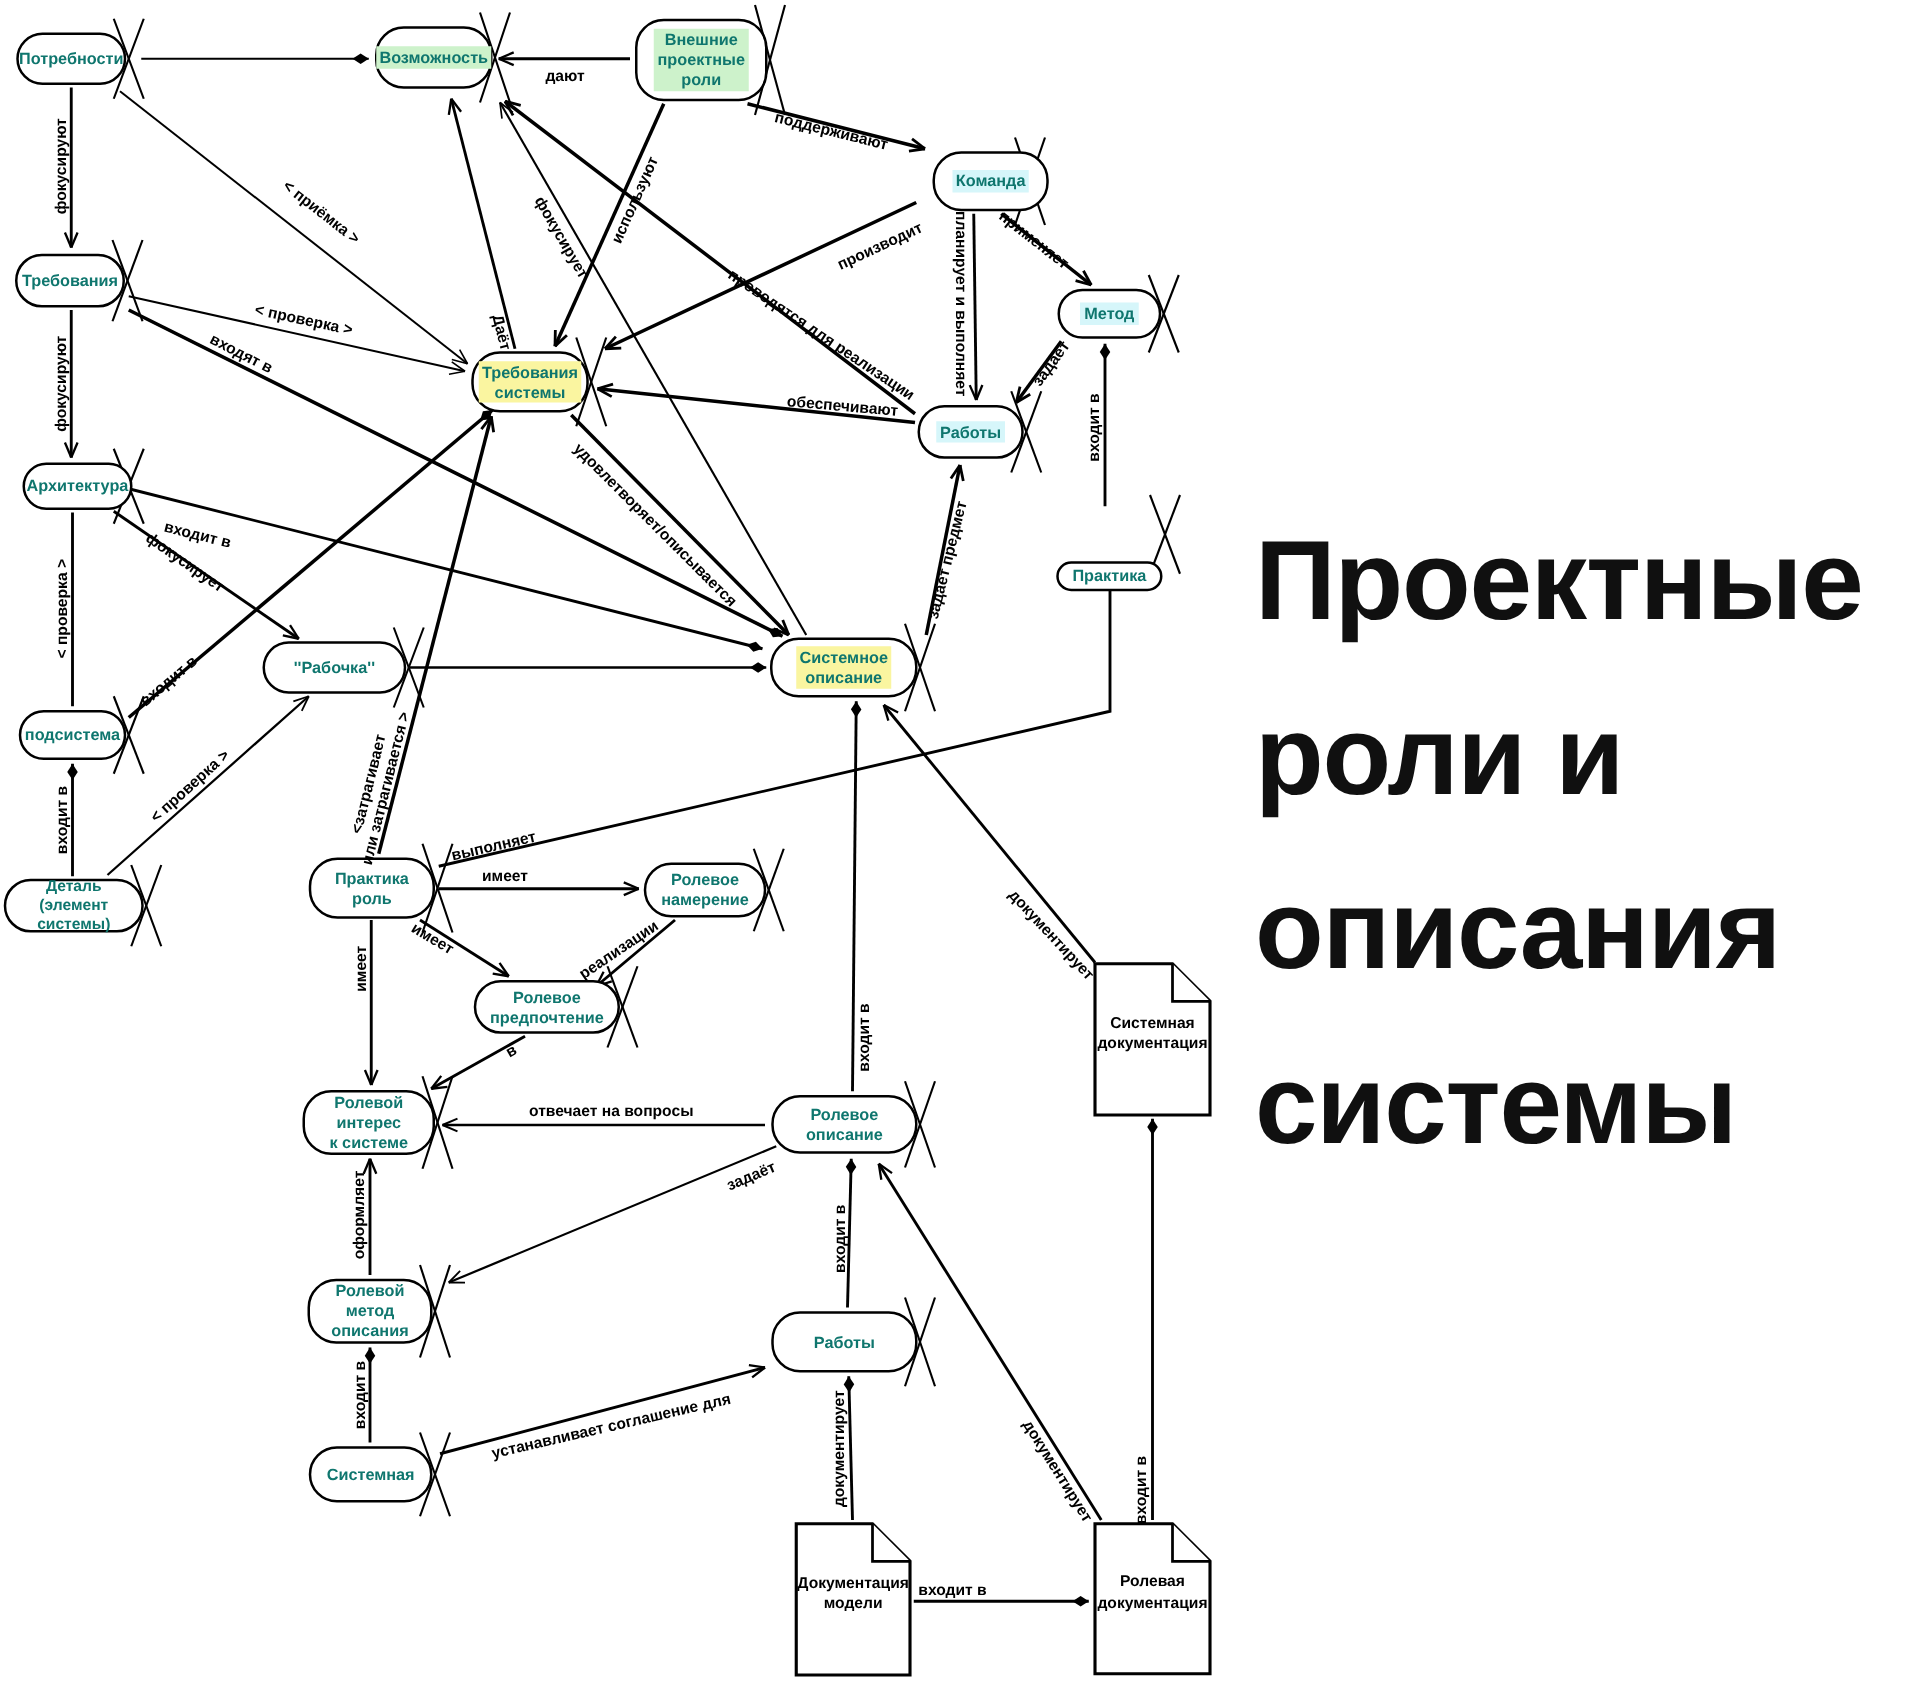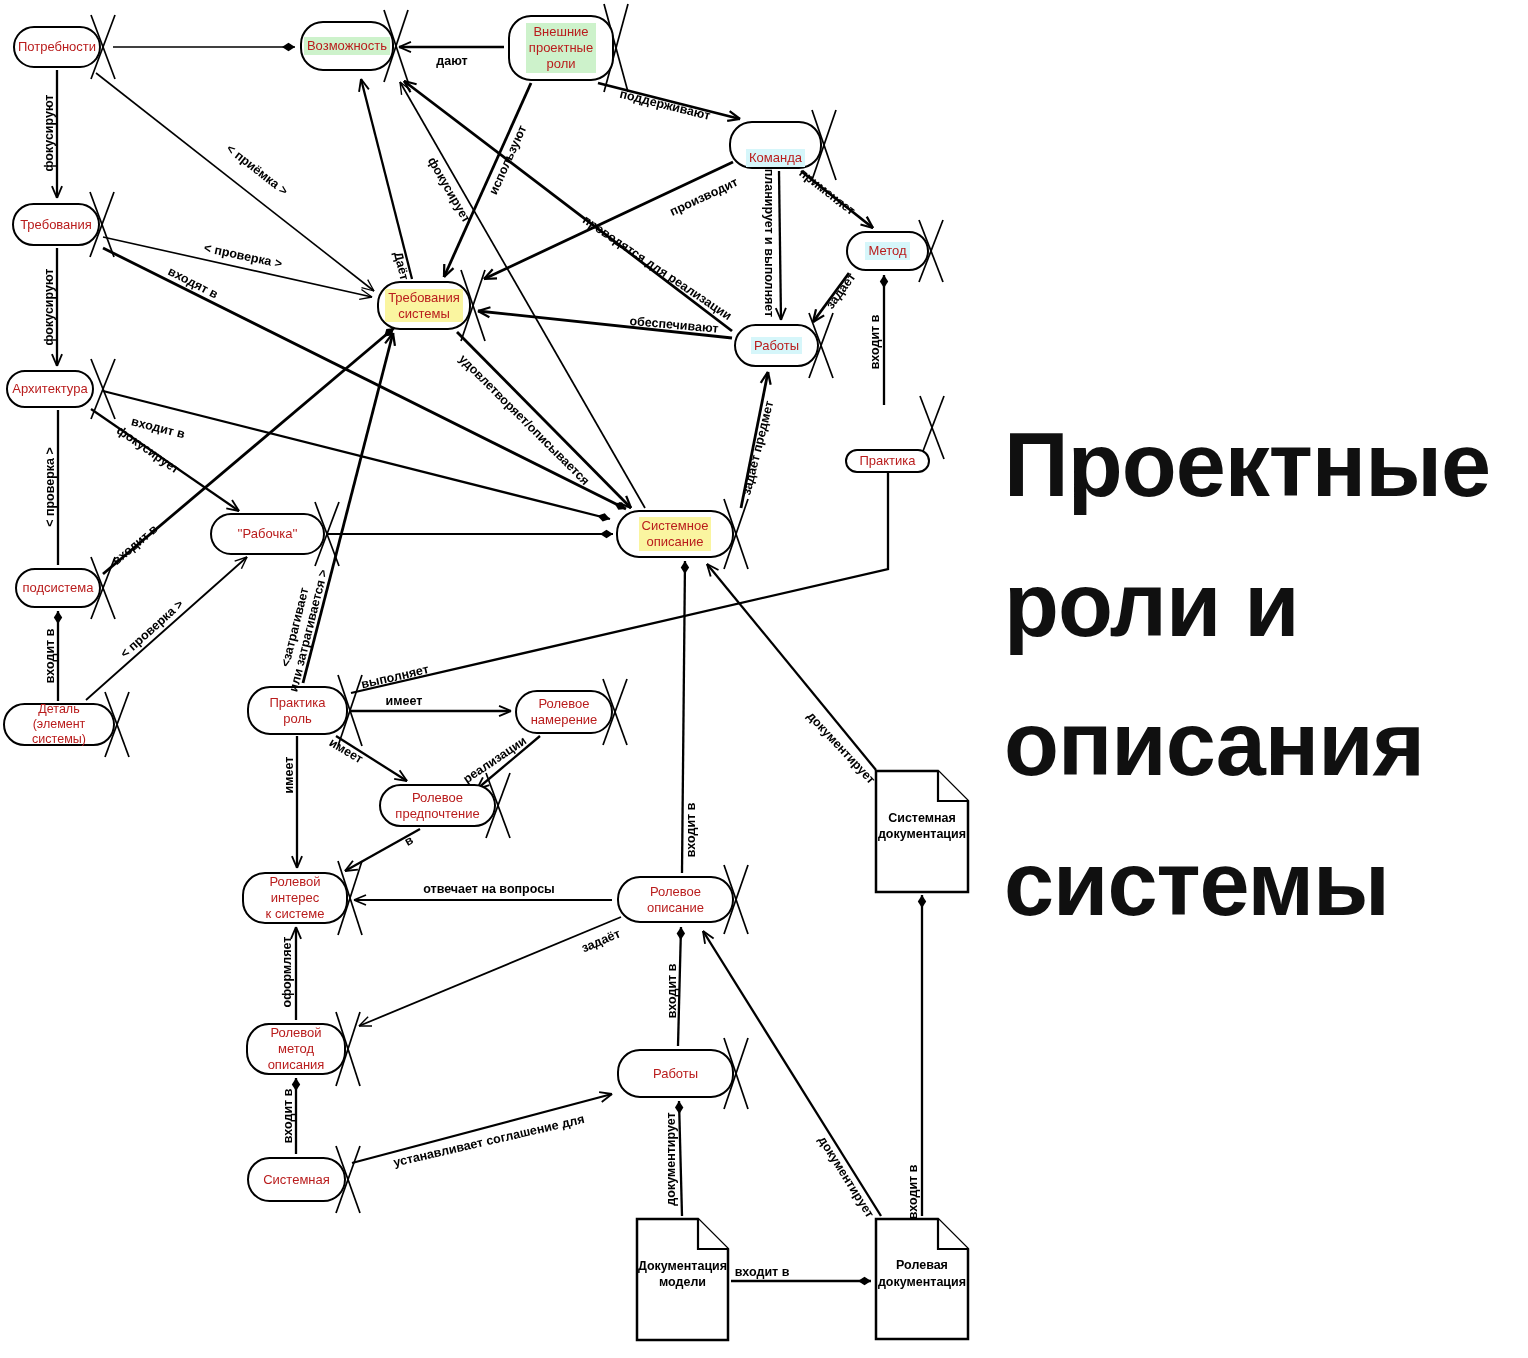--- a/index.html
+++ b/index.html
@@ -1,21 +1,21 @@
 <!DOCTYPE html>
 <html><head>
 <meta charset="utf-8">
 <style>
   html,body{margin:0;padding:0;background:#fff;}
   #canvas{position:relative;width:1528px;height:1358px;background:#ffffff;
           font-family:"Liberation Sans",sans-serif;overflow:hidden;}
   #dsvg{position:absolute;left:0;top:0;z-index:1;}
   .node{position:absolute;display:flex;align-items:center;justify-content:center;
         text-align:center;background:#fff;border:2.6px solid #000;border-radius:23px;
-        font-weight:normal;font-size:13px;line-height:1.22;color:#b91c1c;
+        font-weight:bold;font-size:13px;line-height:1.22;color:#0f766e;
         box-sizing:border-box;z-index:2;}
   .node .lbl{white-space:pre-line;padding:1px 3px;}
   .doc-label{position:absolute;display:flex;align-items:center;justify-content:center;
         text-align:center;font-weight:bold;font-size:12.5px;line-height:1.3;color:#000;
         z-index:2;white-space:pre-line;}
   .edge-label{position:absolute;font-weight:bold;font-size:12.5px;line-height:1.15;
         color:#000;white-space:pre-line;z-index:3;text-align:center;}
   #page-title{position:absolute;left:1004px;top:396px;width:524px;
         font-weight:bold;font-size:90px;line-height:1.55;letter-spacing:-1px;
         color:#101010;white-space:pre-line;z-index:1;}
@@ -252,40 +252,40 @@
       <span class="lbl">Потребности</span>
     </div>
     <div class="node" style="left: 300px; top: 21px; width: 94px; height: 50px;">
       <span class="lbl" style="background: rgb(205, 242, 203);">Возможность</span>
     </div>
     <div class="node" style="left: 508px; top: 15px; width: 106px; height: 66px;">
       <span class="lbl" style="background: rgb(205, 242, 203);">Внешние
 проектные
 роли</span>
     </div>
-    <div class="node" style="left: 729px; top: 121px; width: 93px; height: 48px; align-items: flex-end;">
+    <div class="node" style="left: 746px; top: 121px; width: 93px; height: 48px;">
       <span class="lbl" style="background: rgb(214, 246, 250);">Команда</span>
     </div>
     <div class="node" style="left: 846px; top: 231px; width: 83px; height: 40px;">
       <span class="lbl" style="background: rgb(214, 246, 250);">Метод</span>
     </div>
     <div class="node" style="left: 734px; top: 324px; width: 85px; height: 43px;">
       <span class="lbl" style="background: rgb(214, 246, 250);">Работы</span>
     </div>
     <div class="node" style="left: 845px; top: 407px; width: 85px; height: 24px; margin-top: 42px;">
       <span class="lbl">Практика</span>
     </div>
     <div class="node" style="left: 377px; top: 281px; width: 94px; height: 49px;">
       <span class="lbl" style="background: rgb(250, 245, 160);">Требования
 системы</span>
     </div>
     <div class="node" style="left: 12px; top: 203px; width: 88px; height: 43px;">
       <span class="lbl">Требования</span>
     </div>
-    <div class="node" style="left: 6px; top: 370px; width: 88px; height: 38px;">
+    <div class="node" style="left: 18px; top: 370px; width: 88px; height: 38px;">
       <span class="lbl">Архитектура</span>
     </div>
     <div class="node" style="left: 15px; top: 568px; width: 86px; height: 40px;">
       <span class="lbl">подсистема</span>
     </div>
     <div class="node" style="left: 3px; top: 703px; width: 112px; height: 43px; font-size: 12.5px;">
       <span class="lbl">Деталь
 (элемент системы)</span>
     </div>
     <div class="node" style="left: 210px; top: 513px; width: 115px; height: 42px;">

